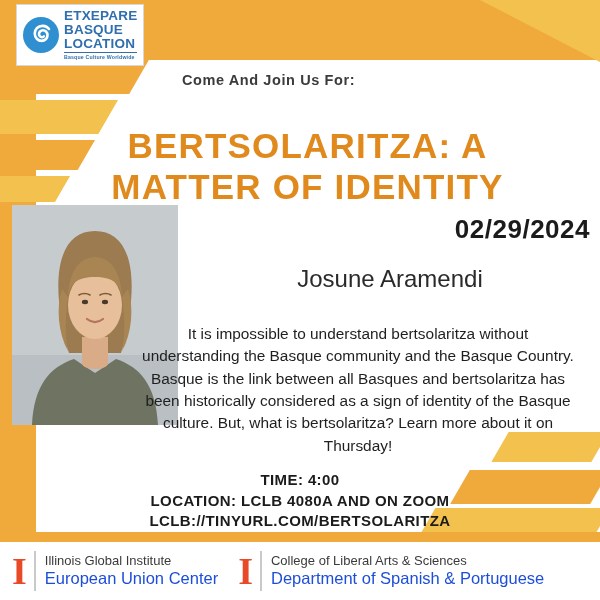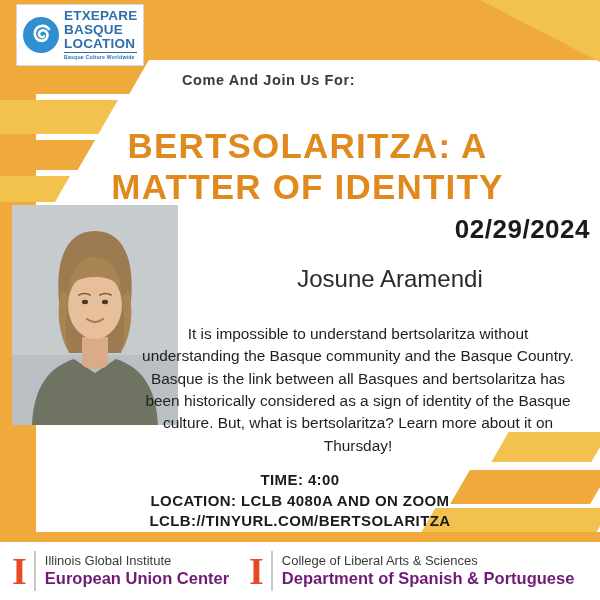--- a/index.html
+++ b/index.html
@@ -298,22 +298,22 @@
     margin: 0 9px 0 2px;
   }
   .unit-text .small {
     font-size: 13px;
     color: #3a3a3a;
     display: block;
     line-height: 1.25;
   }
   .unit-text .big {
     font-size: 16.5px;
-    font-weight: bold;
-    color: #701a75;
+    font-weight: normal;
+    color: #1d4ed8;
     display: block;
     line-height: 1.2;
   }
 </style>
 </head>
 <body>
 
 <div class="poster">
 
   <div class="shape band-top"></div>

